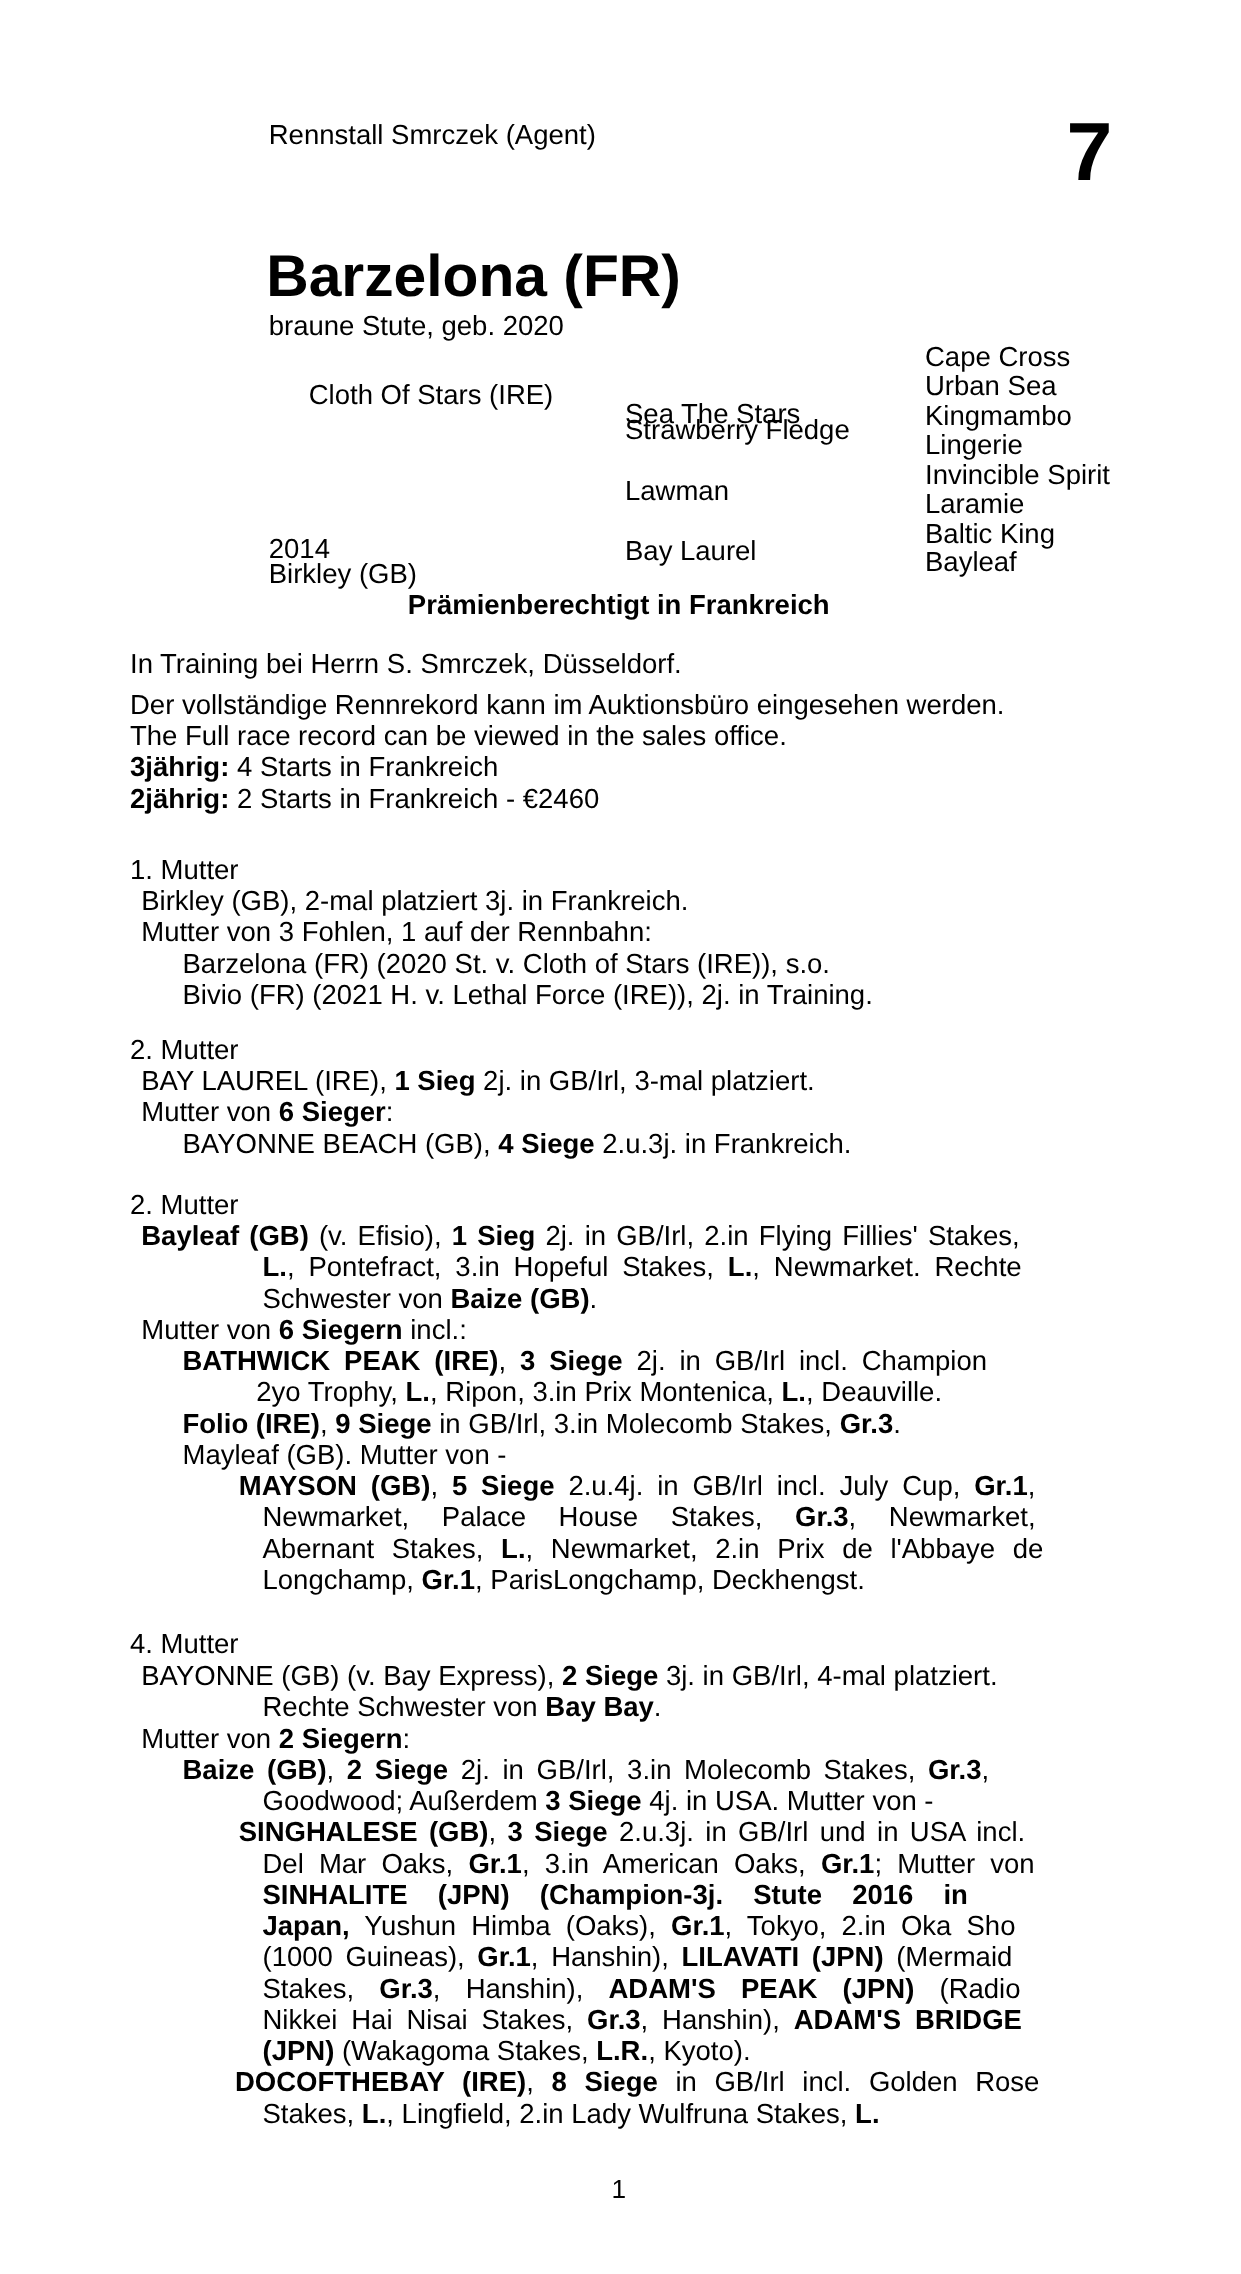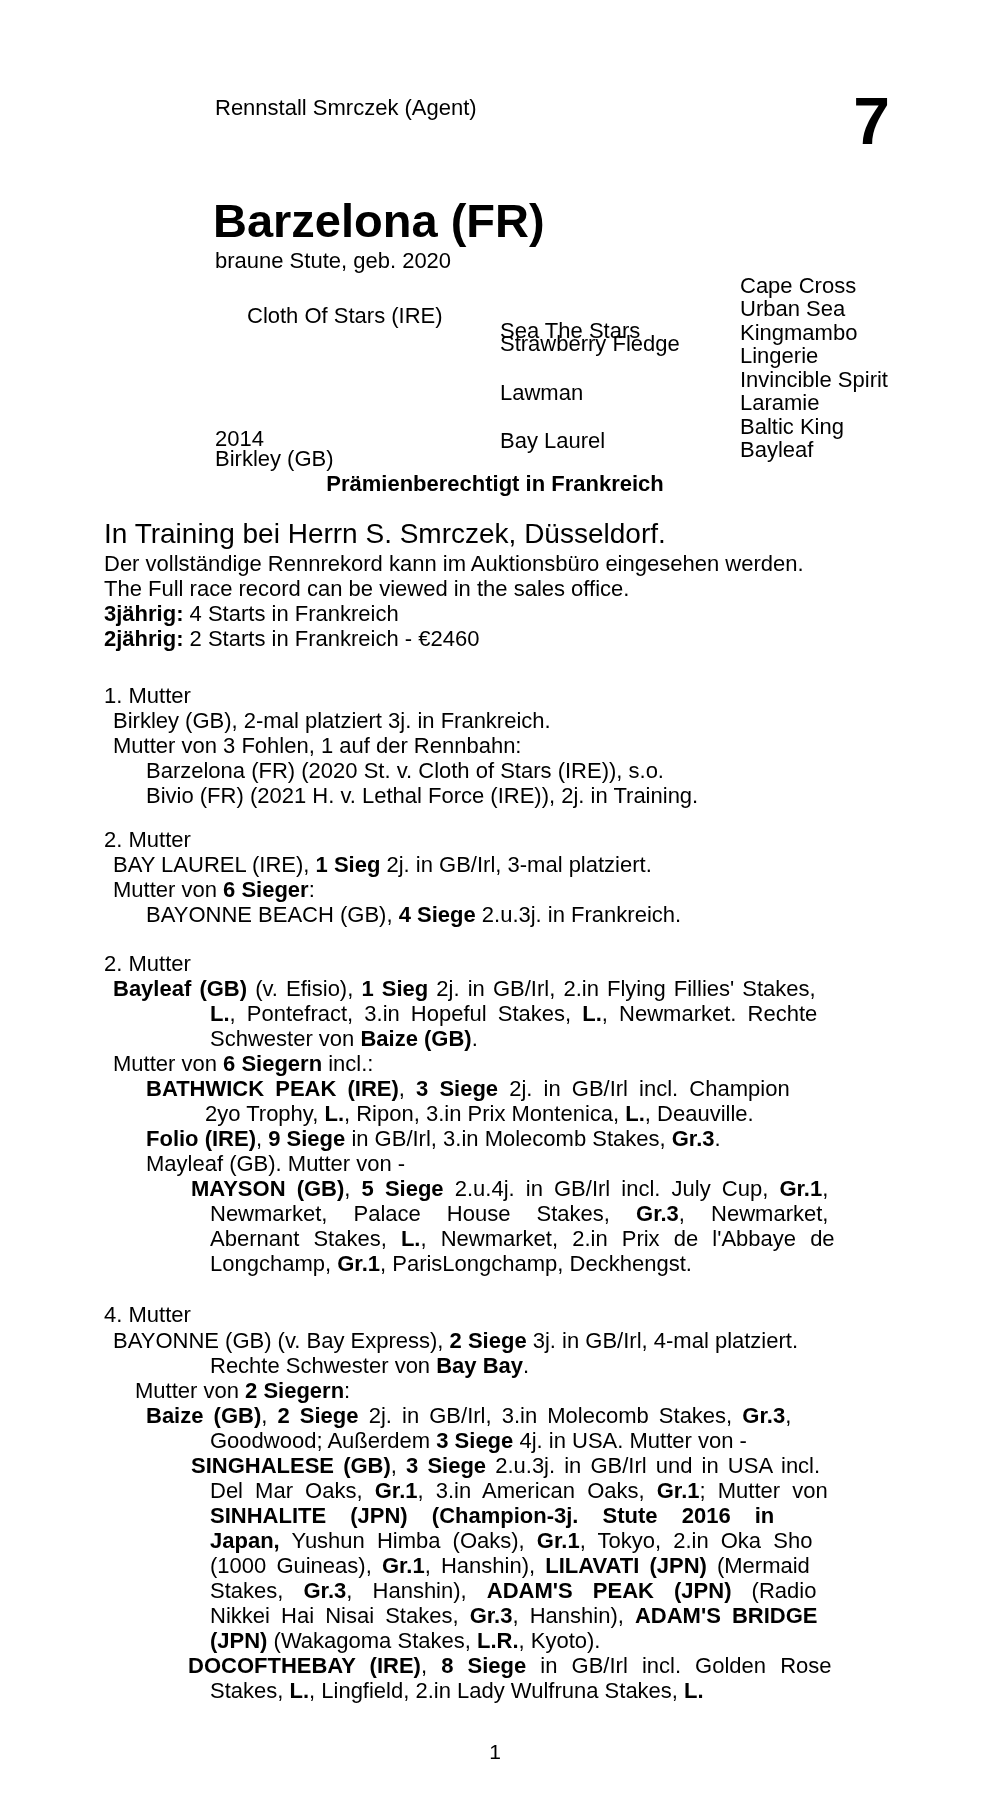--- a/index.html
+++ b/index.html
@@ -13,21 +13,21 @@
   }
   .abs { position: absolute; white-space: nowrap; }
   .ln { position: absolute; white-space: nowrap; font-size: 22px; line-height: 25px; }
   .b { font-weight: bold; }
   #consignor { left: 215px; top: 95px; font-size: 22px; }
   #lot-number { left: 820px; top: 88px; width: 70px; text-align: right; font-size: 66px; font-weight: bold; line-height: 66px; }
   #horse-name { left: 213px; top: 193px; font-size: 47px; font-weight: bold; letter-spacing: 0px; }
   #horse-details { left: 215px; top: 248px; font-size: 22px; }
   .ped-name { position: absolute; white-space: nowrap; font-size: 22px; }
   #premium { left: 100px; top: 471px; width: 790px; text-align: center; font-size: 22px; font-weight: bold; white-space: nowrap; }
-  #training { left: 104px; top: 518px; font-size: 28px; }
+  #training { left: 104px; top: 518px; font-size: 22px; }
   #footer-page { left: 100px; top: 1740px; width: 790px; text-align: center; font-size: 21px; }
   .section-heading { position: absolute; white-space: nowrap; font-size: 22px; font-weight: normal; }
 </style>
 </head>
 <body>
 
 <div id="consignor" class="abs">Rennstall Smrczek (Agent)</div>
 <div id="lot-number" class="abs">7</div>
 <div id="horse-name" class="abs">Barzelona (FR)</div>
 <div id="horse-details" class="abs">braune Stute, geb. 2020</div>
@@ -78,21 +78,21 @@
     <div class="ln" style="left: 205px; top: 1101px;"><span>2yo Trophy, </span><span class="b">L.</span><span>, Ripon, 3.in Prix Montenica, </span><span class="b">L.</span><span>, Deauville.</span></div>
     <div class="ln" style="left: 146px; top: 1126px;"><span class="b">Folio (IRE)</span><span>, </span><span class="b">9 Siege</span><span> in GB/Irl, 3.in Molecomb Stakes, </span><span class="b">Gr.3</span><span>.</span></div>
     <div class="ln" style="left: 146px; top: 1151px;"><span>Mayleaf (GB). Mutter von -</span></div>
     <div class="ln" style="left: 191px; top: 1176px; word-spacing: 5px;"><span class="b">MAYSON (GB)</span><span>, </span><span class="b">5 Siege</span><span> 2.u.4j. in GB/Irl incl. July Cup, </span><span class="b">Gr.1</span><span>,</span></div>
     <div class="ln" style="left: 210px; top: 1201px; word-spacing: 20px;"><span>Newmarket, Palace House Stakes, </span><span class="b">Gr.3</span><span>, Newmarket,</span></div>
     <div class="ln" style="left: 210px; top: 1226px; word-spacing: 8px;"><span>Abernant Stakes, </span><span class="b">L.</span><span>, Newmarket, 2.in Prix de l'Abbaye de</span></div>
     <div class="ln" style="left: 210px; top: 1251px;"><span>Longchamp, </span><span class="b">Gr.1</span><span>, ParisLongchamp, Deckhengst.</span></div>
     <div class="section-heading" style="left: 104px; top: 1302px;">4. Mutter</div>
     <div class="ln" style="left: 113px; top: 1328px;"><span>BAYONNE (GB) (v. Bay Express), </span><span class="b">2 Siege</span><span> 3j. in GB/Irl, 4-mal platziert.</span></div>
     <div class="ln" style="left: 210px; top: 1353px;"><span>Rechte Schwester von </span><span class="b">Bay Bay</span><span>.</span></div>
-    <div class="ln" style="left: 113px; top: 1378px; margin-left: 22px;"><span>Mutter von </span><span class="b">2 Siegern</span><span>:</span></div>
+    <div class="ln" style="left: 113px; top: 1378px;"><span>Mutter von </span><span class="b">2 Siegern</span><span>:</span></div>
     <div class="ln" style="left: 146px; top: 1403px; word-spacing: 4px;"><span class="b">Baize (GB)</span><span>, </span><span class="b">2 Siege</span><span> 2j. in GB/Irl, 3.in Molecomb Stakes, </span><span class="b">Gr.3</span><span>,</span></div>
     <div class="ln" style="left: 210px; top: 1428px;"><span>Goodwood; Außerdem </span><span class="b">3 Siege</span><span> 4j. in USA. Mutter von -</span></div>
     <div class="ln" style="left: 191px; top: 1453px; word-spacing: 3px;"><span class="b">SINGHALESE (GB)</span><span>, </span><span class="b">3 Siege</span><span> 2.u.3j. in GB/Irl und in USA incl.</span></div>
     <div class="ln" style="left: 210px; top: 1478px; word-spacing: 6px;"><span>Del Mar Oaks, </span><span class="b">Gr.1</span><span>, 3.in American Oaks, </span><span class="b">Gr.1</span><span>; Mutter von</span></div>
     <div class="ln" style="left: 210px; top: 1503px; word-spacing: 18px;"><span class="b">SINHALITE (JPN)</span><span> </span><span class="b">(Champion-3j. Stute 2016 in</span></div>
     <div class="ln" style="left: 210px; top: 1528px; word-spacing: 6px;"><span class="b">Japan,</span><span> Yushun Himba (Oaks), </span><span class="b">Gr.1</span><span>, Tokyo, 2.in Oka Sho</span></div>
     <div class="ln" style="left: 210px; top: 1553px; word-spacing: 4px;"><span>(1000 Guineas), </span><span class="b">Gr.1</span><span>, Hanshin), </span><span class="b">LILAVATI (JPN)</span><span> (Mermaid</span></div>
     <div class="ln" style="left: 210px; top: 1578px; word-spacing: 14px;"><span>Stakes, </span><span class="b">Gr.3</span><span>, Hanshin), </span><span class="b">ADAM'S PEAK (JPN)</span><span> (Radio</span></div>
     <div class="ln" style="left: 210px; top: 1603px; word-spacing: 5px;"><span>Nikkei Hai Nisai Stakes, </span><span class="b">Gr.3</span><span>, Hanshin), </span><span class="b">ADAM'S BRIDGE</span></div>
     <div class="ln" style="left: 210px; top: 1628px;"><span class="b">(JPN)</span><span> (Wakagoma Stakes, </span><span class="b">L.R.</span><span>, Kyoto).</span></div>

